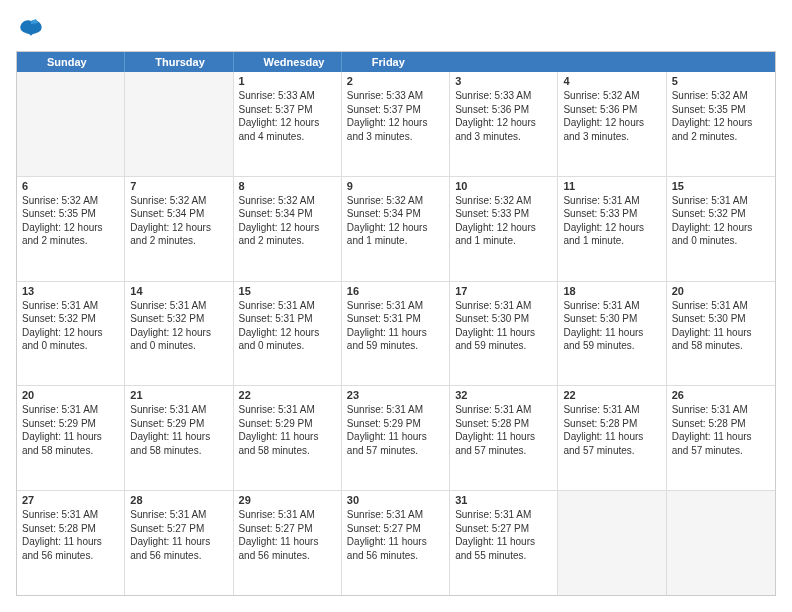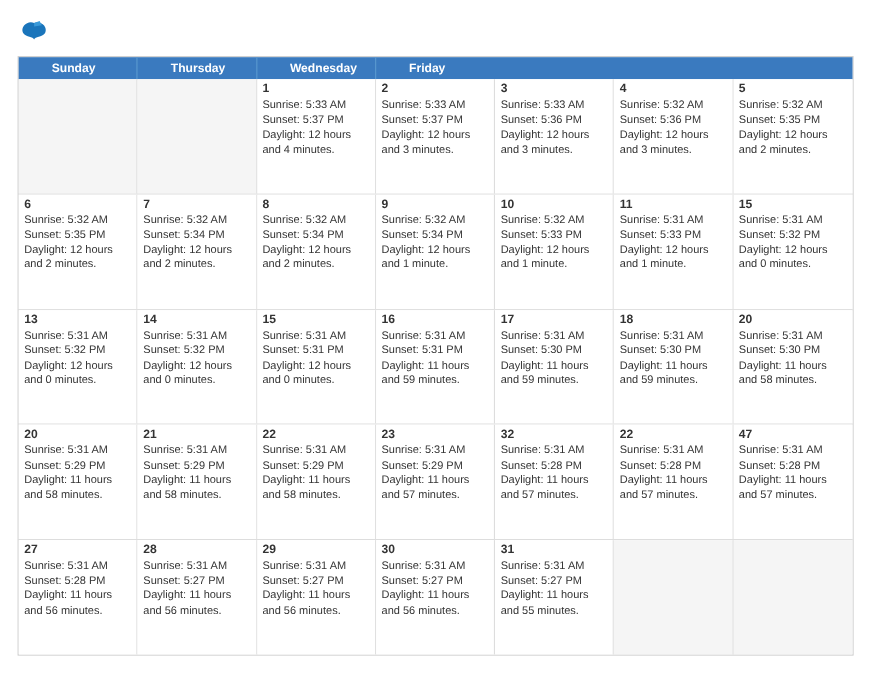--- a/index.html
+++ b/index.html
@@ -307,21 +307,21 @@
 and 57 minutes.</div>
           </div>
           <div class="cal-cell">
             <span class="day-num">22</span>
             <div class="cell-text" style="white-space: pre-line;">Sunrise: 5:31 AM
 Sunset: 5:28 PM
 Daylight: 11 hours
 and 57 minutes.</div>
           </div>
           <div class="cal-cell">
-            <span class="day-num">47</span>
+            <span class="day-num">26</span>
             <div class="cell-text" style="white-space: pre-line;">Sunrise: 5:31 AM
 Sunset: 5:28 PM
 Daylight: 11 hours
 and 57 minutes.</div>
           </div>
         </div>
         <div class="cal-row">
           <div class="cal-cell">
             <span class="day-num">27</span>
             <div class="cell-text" style="white-space: pre-line;">Sunrise: 5:31 AM

